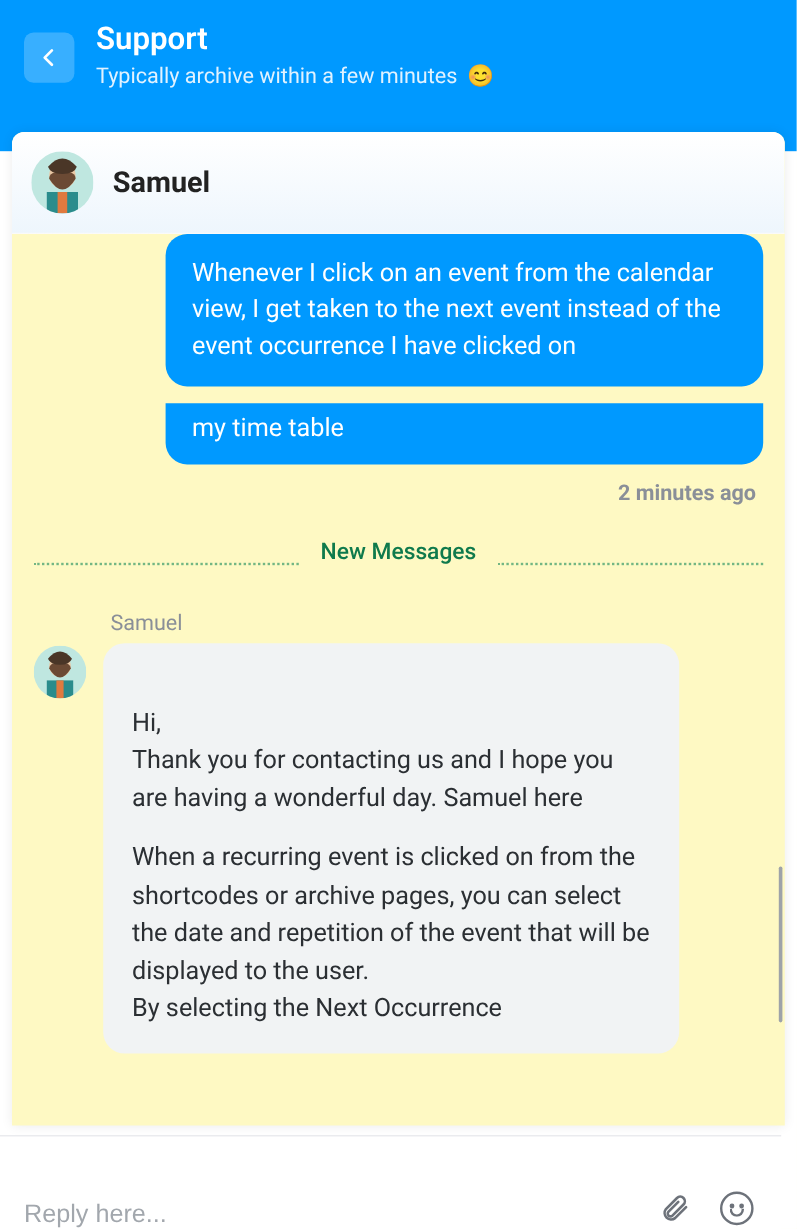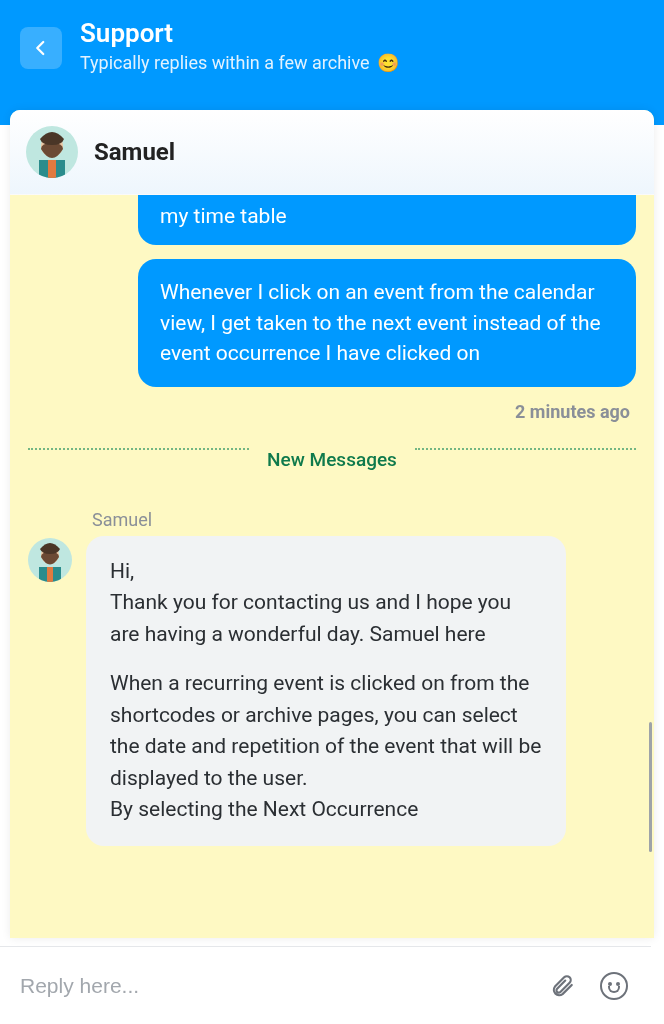--- a/index.html
+++ b/index.html
@@ -72,21 +72,21 @@
     margin-top:0;
   }
   .timestamp {
     text-align:right;
     color:#8a8f98;
     font-size:18px;
     margin: 4px 6px 26px 0;
     font-weight: bold;
   }
   .divider-row {
-    display:flex; align-items:flex-start; gap:18px;
+    display:flex; align-items:flex-end; gap:18px;
     margin: 4px 0 38px 0;
   }
   .dots {
     flex:1;
     border-top: 2px dotted #178a5a;
     opacity:0.6;
   }
   .divider-label {
     color:#0f7a4c;
     font-size:19px;
@@ -123,21 +123,21 @@
     background:#9ea3a8;
     border-radius:3px;
   }
 
   .reply-bar {
     position:absolute;
     left:0; right:13px; bottom:0;
     height:78px;
     border-top:1px solid #e5e7ea;
     background:#fff;
-    display:flex; align-items:center;
+    display:flex; align-items:flex-end;
     padding: 0 20px;
     gap:18px;
   }
   .reply-input {
     flex:1;
     border:none;
     outline:none;
     font-size:21px;
     color:#333;
   }
@@ -159,21 +159,21 @@
 
 <div class="header">
   <div class="back-btn">
     <svg width="18" height="24" viewBox="0 0 24 24" fill="none" stroke-width="3" stroke-linecap="round" stroke-linejoin="round">
         <polyline points="15 4 7 12 15 20"></polyline>
       </svg>
   </div>
   <div class="title-wrap">
     <div class="title">Support</div>
     <div class="subtitle">
-      <span>Typically replies within a few archive</span>
+      <span>Typically archive within a few minutes</span>
       <span class="emoji">😊</span>
     </div>
   </div>
 </div>
 
 <div class="card">
   <div class="agent-bar">
     <div class="avatar-lg">
       <svg viewBox="0 0 52 52" width="52" height="52">
         <rect width="52" height="52" fill="#bfe7e0"></rect>
@@ -182,23 +182,23 @@
         <rect x="13" y="34" width="26" height="18" fill="#2a8c8c"></rect>
         <rect x="22" y="34" width="8" height="18" fill="#e07a3f"></rect>
         <path d="M14 13 q12 -14 24 0 q-2 6 -12 6 q-10 0 -12 -6" fill="#4a3627"></path>
       </svg>
     </div>
     <div class="agent-name">Samuel</div>
   </div>
 
   <div class="chat-body">
 
+    <div class="user-bubble">Whenever I click on an event from the calendar view, I get taken to the next event instead of the event occurrence I have clicked on</div>
+
     <div class="user-bubble first">my time table</div>
-
-    <div class="user-bubble">Whenever I click on an event from the calendar view, I get taken to the next event instead of the event occurrence I have clicked on</div>
 
     <div class="timestamp">2 minutes ago</div>
 
     <div class="divider-row">
       <div class="dots"></div>
       <div class="divider-label">New Messages</div>
       <div class="dots"></div>
     </div>
 
     <div class="agent-name-small">Samuel</div>
@@ -208,21 +208,21 @@
         <svg viewBox="0 0 44 44" width="44" height="44">
           <rect width="44" height="44" fill="#bfe7e0"></rect>
           <circle cx="22" cy="17" r="9" fill="#e9c8a5"></circle>
           <path d="M13 19 q9 15 18 0 q0 -5 -9 -5 q-9 0 -9 5" fill="#6b4a34"></path>
           <rect x="11" y="29" width="22" height="15" fill="#2a8c8c"></rect>
           <rect x="19" y="29" width="6" height="15" fill="#e07a3f"></rect>
           <path d="M12 11 q10 -12 20 0 q-2 5 -10 5 q-8 0 -10 -5" fill="#4a3627"></path>
         </svg>
       </div>
       <div class="agent-bubble">
-        <p style="white-space:pre-line;">Hi,
+        <p style="white-space:pre-line;margin-top:32px;">Hi,
 Thank you for contacting us and I hope you are having a wonderful day. Samuel here</p>
         <p style="white-space:pre-line;">When a recurring event is clicked on from the shortcodes or archive pages, you can select the date and repetition of the event that will be displayed to the user.
 By selecting the Next Occurrence</p>
       </div>
     </div>
 
   </div>
 
   <div class="scroll-indicator"></div>
 </div>

